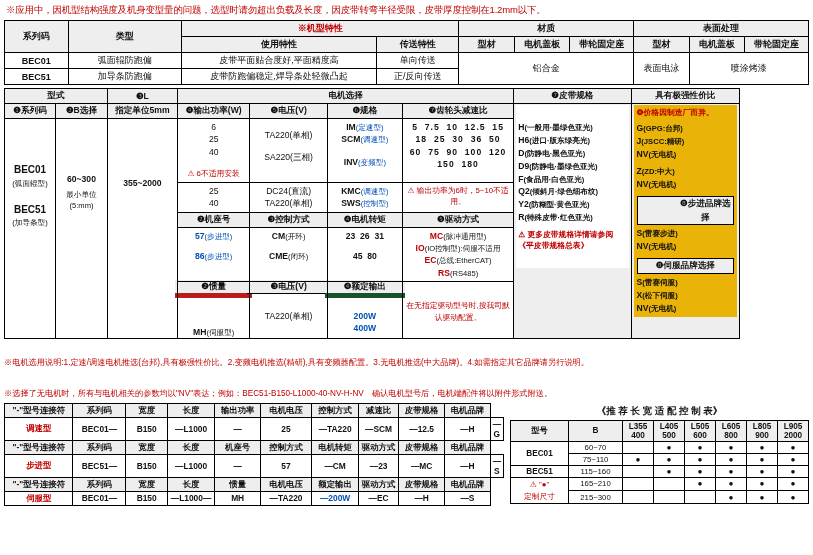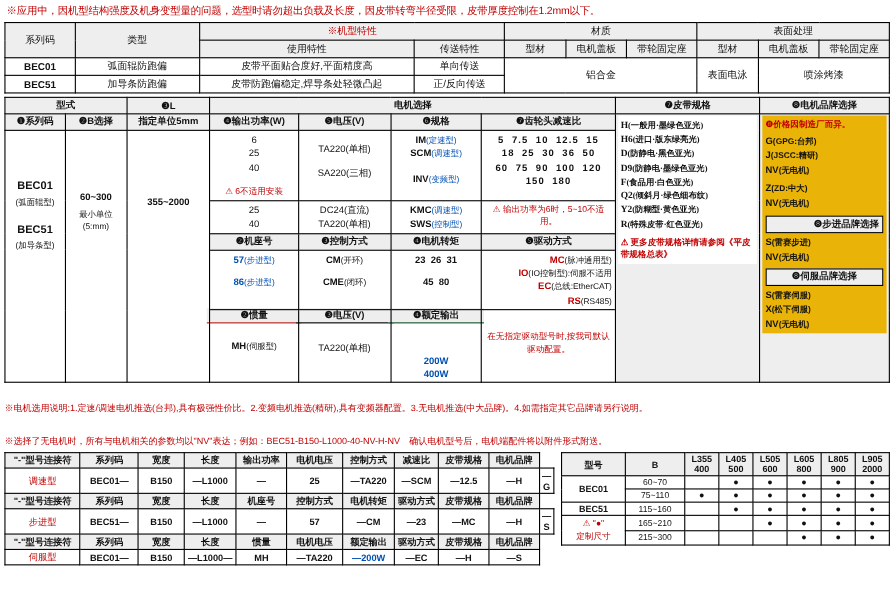--- a/index.html
+++ b/index.html
@@ -14,30 +14,30 @@
   }
   .page { position: relative; width: 813px; height: 555px; padding: 3px 4px; border-radius: 20px; }
 
   .note-top { font-size: 9.5px; color: #c00000; margin: 1px 0 3px 2px; letter-spacing: -0.2px; }
 
   table { border-collapse: collapse; }
   td, th { border: 1px solid #000; padding: 1px 2px; vertical-align: middle; text-align: center; font-weight: normal; }
 
   
   .t1 { width: 805px; font-size: 9px; }
-  .t1 .hdr { background: #eeeeee; font-weight: normal; }
+  .t1 .hdr { background: #eeeeee; font-weight: bold; }
   .t1 .red { color: #c00000; }
   .t1 td.code { font-weight: bold; }
 
   
-  .t2 { width: 805px; font-size: 8.6px; margin-top: 3px; }
+  .t2 { width: 736px; font-size: 8.6px; margin-top: 3px; }
   .t2 .hdr { background: #eeeeee; font-weight: bold; }
   .t2 .cellv { vertical-align: top; padding: 2px 3px; line-height: 1.45; }
   .t2 .ctr { text-align: center; }
-  .t2 .lft { text-align: right; }
+  .t2 .lft { text-align: center; }
   .blue { color: #0050b4; }
   .red { color: #c00000; }
   .bold { font-weight: bold; }
   .warn { color: #c00000; font-size: 7.8px; }
 
   .bigcode { font-weight: bold; font-size: 10px; }
   .sub { font-size: 7.6px; }
 
   .rowline { line-height: 1.5; }
 
@@ -46,21 +46,21 @@
   .notes div { margin-bottom: 1px; margin-top: 18px; }
 
   
   .bottom { display: flex; gap: 6px; margin-top: 3px; }
   .bl { width: 500px; }
   .br { width: 299px; }
   .cap { text-align: center; font-weight: bold; font-size: 9.5px; margin: 2px 0 2px; }
 
   .t3 { width: 100%; font-size: 8.4px; }
   .t3 .hdr { background: #eeeeee; font-weight: bold; }
-  .t3 .lbl { background: #ffffff; font-weight: normal; color: #c00000; }
+  .t3 .lbl { background: #ffffff; font-weight: bold; color: #c00000; }
   .t3 .val { font-weight: bold; }
   .t3 .bluev { color: #0050b4; font-weight: bold; }
 
   .t4 { width: 100%; font-size: 8.2px; }
   .t4 .hdr { background: #eeeeee; font-weight: bold; }
   .t4 .b { font-weight: bold; }
   .t4 .vtxt { font-size: 7.8px; }
 </style>
 </head>
 <body>
@@ -106,32 +106,32 @@
   </tbody>
     </table>
 
   <table class="t2">
     <tbody>
         <tr>
       <td class="hdr" colspan="2" style="width:105px">型式</td>
       <td class="hdr" style="width:72px">❸L</td>
       <td class="hdr" colspan="4">电机选择</td>
       <td class="hdr" style="width:124px">❼皮带规格</td>
-      <td class="hdr" style="width:112px">❽电机品牌选择</td>
+      <td class="hdr" style="width:112px">具有极强性价比</td>
     </tr>
     <tr>
       <td class="hdr" style="width:52px">❶系列码</td>
       <td class="hdr" style="width:53px">❷B选择</td>
       <td class="hdr">指定单位5mm</td>
       <td class="hdr" style="width:76px">❹输出功率(W)</td>
       <td class="hdr" style="width:80px">❺电压(V)</td>
       <td class="hdr" style="width:78px">❻规格</td>
       <td class="hdr" style="width:116px">❼齿轮头减速比</td>
       <td class="hdr" rowspan="6" style="vertical-align:top">
-        <div style="background:#fff;text-align:left;padding:2px 2px;line-height:1.6;font-family:Liberation Serif, serif;">
+        <div style="background:#fff;text-align:left;padding:16px 2px;line-height:1.6;">
           <div class="rowline"><span class="bold">H</span><span class="sub">(一般用·墨绿色亚光)</span></div>
           <div class="rowline"><span class="bold">H6</span><span class="sub">(进口·版东绿亮光)</span></div>
           <div class="rowline"><span class="bold">D</span><span class="sub">(防静电·黑色亚光)</span></div>
           <div class="rowline"><span class="bold">D9</span><span class="sub">(防静电·墨绿色亚光)</span></div>
           <div class="rowline"><span class="bold">F</span><span class="sub">(食品用·白色亚光)</span></div>
           <div class="rowline"><span class="bold">Q2</span><span class="sub">(倾斜月·绿色细布纹)</span></div>
           <div class="rowline"><span class="bold">Y2</span><span class="sub">(防糊型·黄色亚光)</span></div>
           <div class="rowline"><span class="bold">R</span><span class="sub">(特殊皮带·红色亚光)</span></div>
           <div class="warn" style="margin-top:6px;line-height:1.4">⚠ 更多皮带规格详情请参阅《平皮带规格总表》</div>
         </div>
@@ -267,29 +267,29 @@
       <td class="cellv lft">
         <div><span class="bold red">MC</span><span class="sub">(脉冲通用型)</span></div>
         <div><span class="bold red">IO</span><span class="sub">(IO控制型):伺服不适用</span></div>
         <div><span class="bold red">EC</span><span class="sub">(总线:EtherCAT)</span></div>
         <div><span class="bold red">RS</span><span class="sub">(RS485)</span></div>
       </td>
     </tr>
 
     <tr>
       <td class="cellv ctr" style="padding:0">
-        <div class="hdr" style="border-bottom:1px solid #b91c1c;margin:-2px -3px 0">❷惯量</div>
+        <div class="hdr" style="border-bottom:5px solid #b91c1c;margin:-2px -3px 14px">❷惯量</div>
         <div style="padding-top:14px"><span class="bold">MH</span><span class="sub">(伺服型)</span></div>
       </td>
       <td class="cellv ctr" style="padding:0">
         <div class="hdr" style="border-bottom:1px solid #000;margin:-2px -3px 2px">❸电压(V)</div>
         <div style="padding-top:14px">TA220(单相)</div>
       </td>
       <td class="cellv ctr" style="padding:0">
-        <div class="hdr" style="border-bottom:1px solid #14532d;margin:-2px -3px 18px">❹额定输出</div>
+        <div class="hdr" style="border-bottom:5px solid #14532d;margin:-2px -3px 2px">❹额定输出</div>
         <div style="padding-top:10px" class="bold blue">200W</div>
         <div class="bold blue">400W</div>
       </td>
       <td class="cellv ctr">
         <div class="warn" style="padding-top:16px;line-height:1.5">在无指定驱动型号时,按我司默认驱动配置。</div>
       </td>
     </tr>
   </tbody>
     </table>
 
@@ -375,20 +375,21 @@
           <td class="bluev">—200W</td>
           <td class="val">—EC</td>
           <td class="val">—H</td>
           <td class="val">—S</td>
         </tr>
       </tbody>
         </table>
     </div>
 
     <div class="br">
+      <div class="cap">《推 荐 长 宽 适 配 控 制 表》</div>
       <table class="t4">
         <tbody>
             <tr>
           <td class="hdr" style="width:58px">型号</td>
           <td class="hdr" style="width:54px">B</td>
           <td class="hdr">
             <div>L355</div>
                 <div>400</div>
           </td>
           <td class="hdr">

